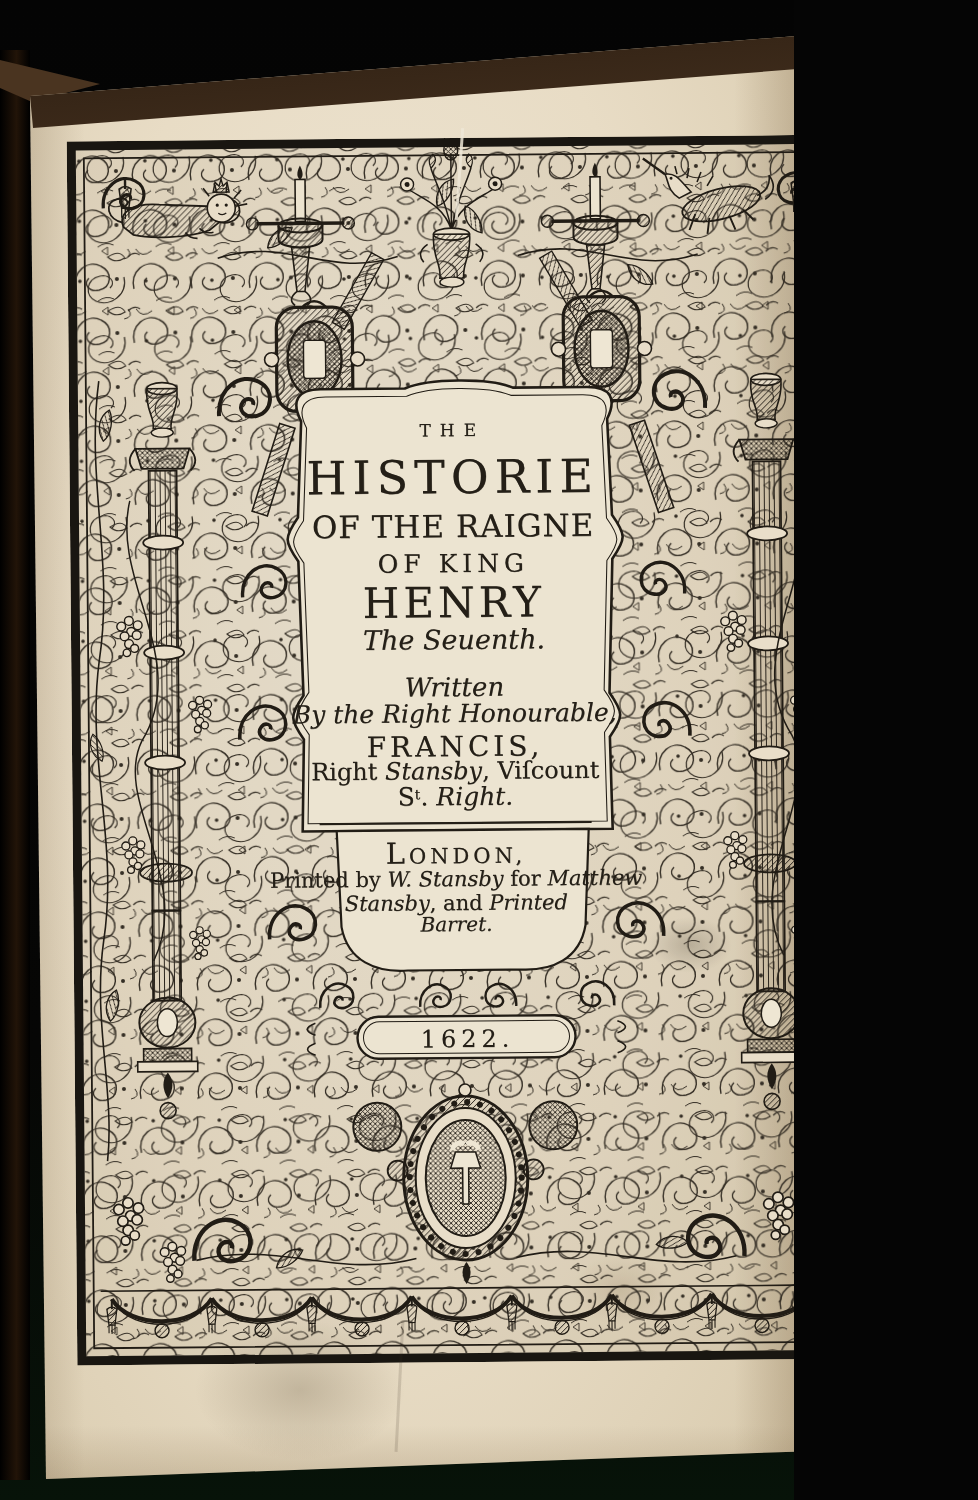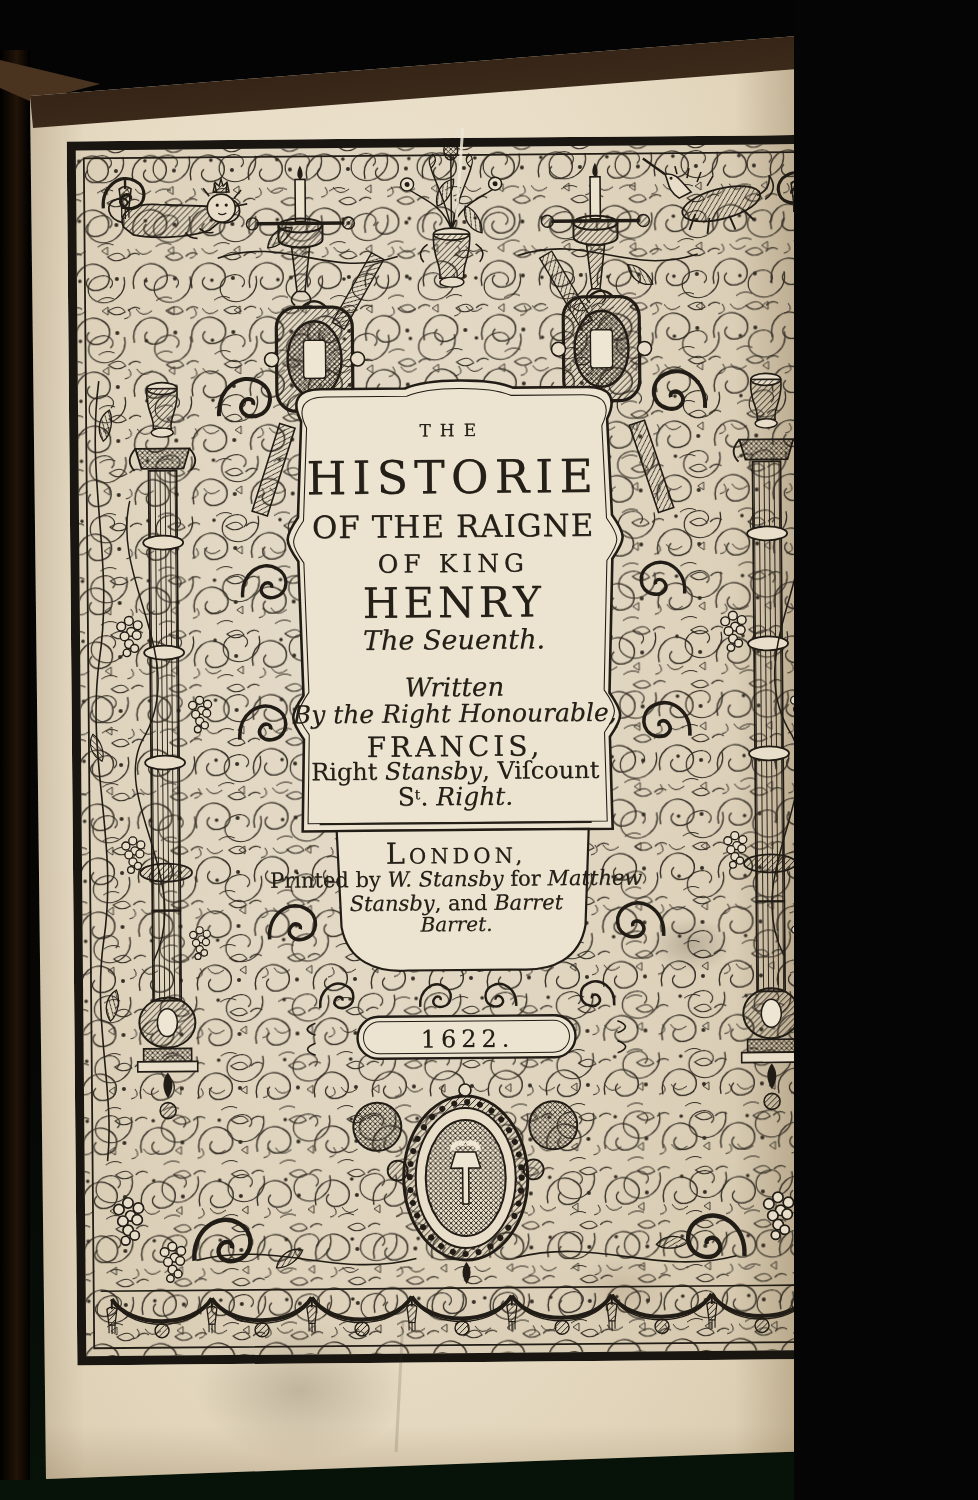--- a/index.html
+++ b/index.html
@@ -348,21 +348,21 @@
       <div class="tl t-written">Written</div>
       <div class="tl t-honourable">By the Right Honourable,</div>
       <div class="tl t-francis">FRANCIS,</div>
       <div class="tl t-verulam"><span>Right </span><span class="it">Stansby</span><span>, Viſcount</span></div>
       <div class="tl t-alban"><span>S</span><span class="sup">t</span><span>. </span><span class="it">Right.</span></div>
 
       <div class="rule"></div>
 
       <div class="tl t-london"><span class="city-init">L</span><span>ONDON,</span></div>
       <div class="tl t-printed"><span>Printed by </span><span class="it">W. Stansby</span><span> for </span><span class="it">Matthew</span></div>
-      <div class="tl t-lownes"><span class="it">Stansby</span><span>, and </span><span class="it">Barret</span></div>
+      <div class="tl t-lownes"><span class="it">Stansby</span><span>, and </span><span class="it">Printed</span></div>
       <div class="tl t-barret it">Barret.</div>
 
       <div class="tl t-year">1622.</div>
     </div>
   </div>
 
   <div class="crease-top"></div>
   <div class="crease-bottom"></div>
 </div>
 

